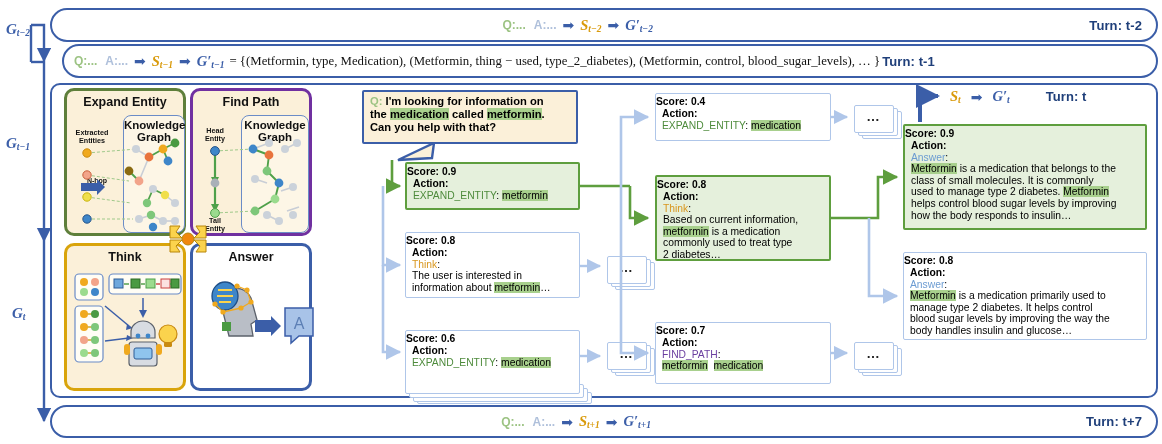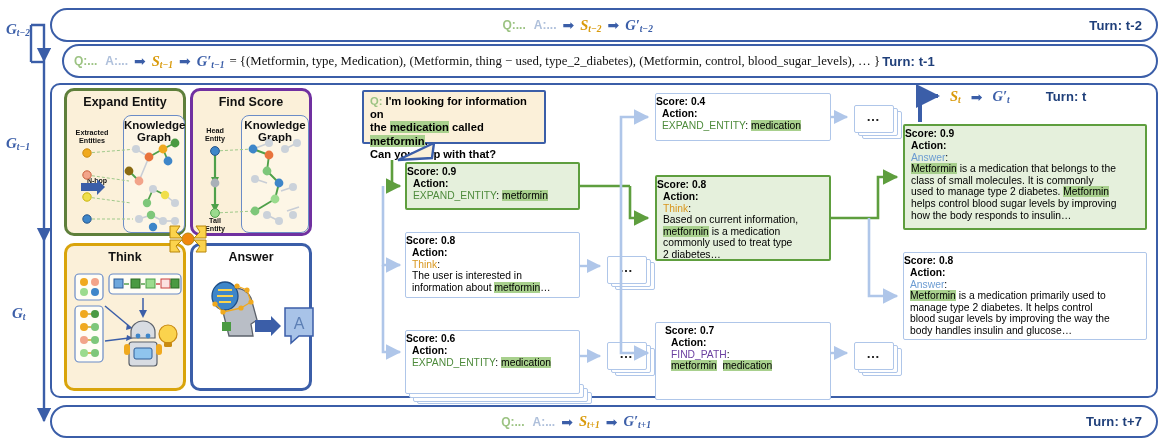--- a/index.html
+++ b/index.html
@@ -160,21 +160,21 @@
       <circle cx="84" cy="124" r="4.2" fill="#7EC77A"></circle>
     <circle cx="96" cy="130" r="4" fill="#CBD2DA"></circle>
       <circle cx="108" cy="130" r="4" fill="#CBD2DA"></circle>
     <circle cx="72" cy="128" r="4" fill="#CBD2DA"></circle>
       <circle cx="86" cy="136" r="4.2" fill="#3E86C9"></circle>
     <path d="M14,92 L30,92 L30,88 L38,96 L30,104 L30,100 L14,100 Z" fill="#3B5EA8"></path>
   </svg>
 </div>
 
 <div class="abs tool" style="left:190px;top:88px;width:122px;height:148px;border:3px solid #7030A0;">
-  <div class="tool-title">Find Score</div>
+  <div class="tool-title">Find Path</div>
   <div class="abs tiny-lbl" style="left:2px;top:36px;width:40px;">Head<br>Entity</div>
   <div class="abs tiny-lbl" style="left:2px;top:126px;width:40px;">Tail<br>Entity</div>
   <div class="abs kg-box" style="left:48px;top:24px;width:68px;height:118px;">
     <div class="kg-title">Knowledge<br>Graph</div>
   </div>
   <svg class="abs" style="left:0;top:0;width:122px;height:148px;">
     <g stroke="#9FC98A" stroke-width="1" stroke-dasharray="3,2" fill="none">
       <line x1="22" y1="60" x2="60" y2="58"></line>
         <line x1="22" y1="122" x2="62" y2="120"></line>
     </g>
@@ -308,21 +308,21 @@
 <svg class="abs" style="left:160px;top:222px;width:56px;height:32px;">
   <g fill="#FBD34D" stroke="#B8860B" stroke-width="1">
     <path d="M10,4 L20,4 L16,10 L22,16 L10,16 Z"></path>
     <path d="M46,4 L36,4 L40,10 L34,16 L46,16 Z"></path>
     <path d="M10,30 L20,30 L16,24 L22,18 L10,18 Z"></path>
     <path d="M46,30 L36,30 L40,24 L34,18 L46,18 Z"></path>
   </g>
   <circle cx="28" cy="17" r="6" fill="#F0870E" stroke="#B8860B" stroke-width="1"></circle>
 </svg>
 
-<div class="abs bubble" style="left:362px;top:90px;width:184px;height:54px;">
+<div class="abs bubble" style="left:362px;top:90px;width:216px;height:54px;">
   <span class="q-txt">Q:</span><span> I'm looking for information on</span><br>
   <span>the </span><span class="hl">medication</span><span> called </span><span class="hl">metformin</span><span>.</span><br>
   <span>Can you help with that?</span>
 </div>
 <svg class="abs" style="left:388px;top:142px;width:48px;height:22px;">
   <path d="M46,1 L10,18 L44,16 Z" fill="#FBF0D9" stroke="#3B5EA8" stroke-width="2.4"></path>
 </svg>
 
 <div class="abs card green" style="left:405px;top:162px;width:175px;height:48px;">
   <div class="score">Score: 0.9</div>
@@ -377,21 +377,21 @@
   <div class="cbody">
     <div class="lbl-action">Action:</div>
     <div><span class="kw-think">Think</span><span>:</span></div>
     <div>Based on current information,</div>
     <div><span class="hl">metformin</span><span> is a medication</span></div>
     <div>commonly used to treat type</div>
     <div>2 diabetes…</div>
   </div>
 </div>
 
-<div class="abs card" style="left:655px;top:322px;width:176px;height:78px;padding-left:9px;">
+<div class="abs card" style="left:655px;top:322px;width:176px;height:62px;">
   <div class="score">Score: 0.7</div>
   <div class="cbody">
     <div class="lbl-action">Action:</div>
     <div><span class="kw-find">FIND_PATH</span><span>:</span></div>
     <div><span class="hl">metformin</span>&nbsp;&nbsp;<span class="hl">medication</span></div>
   </div>
 </div>
 <div class="abs dots-card" style="left:862px;top:348px;width:40px;height:28px;"></div>
 <div class="abs dots-card" style="left:858px;top:345px;width:40px;height:28px;"></div>
 <div class="abs dots-card" style="left:854px;top:342px;width:40px;height:28px;">⋯</div>

